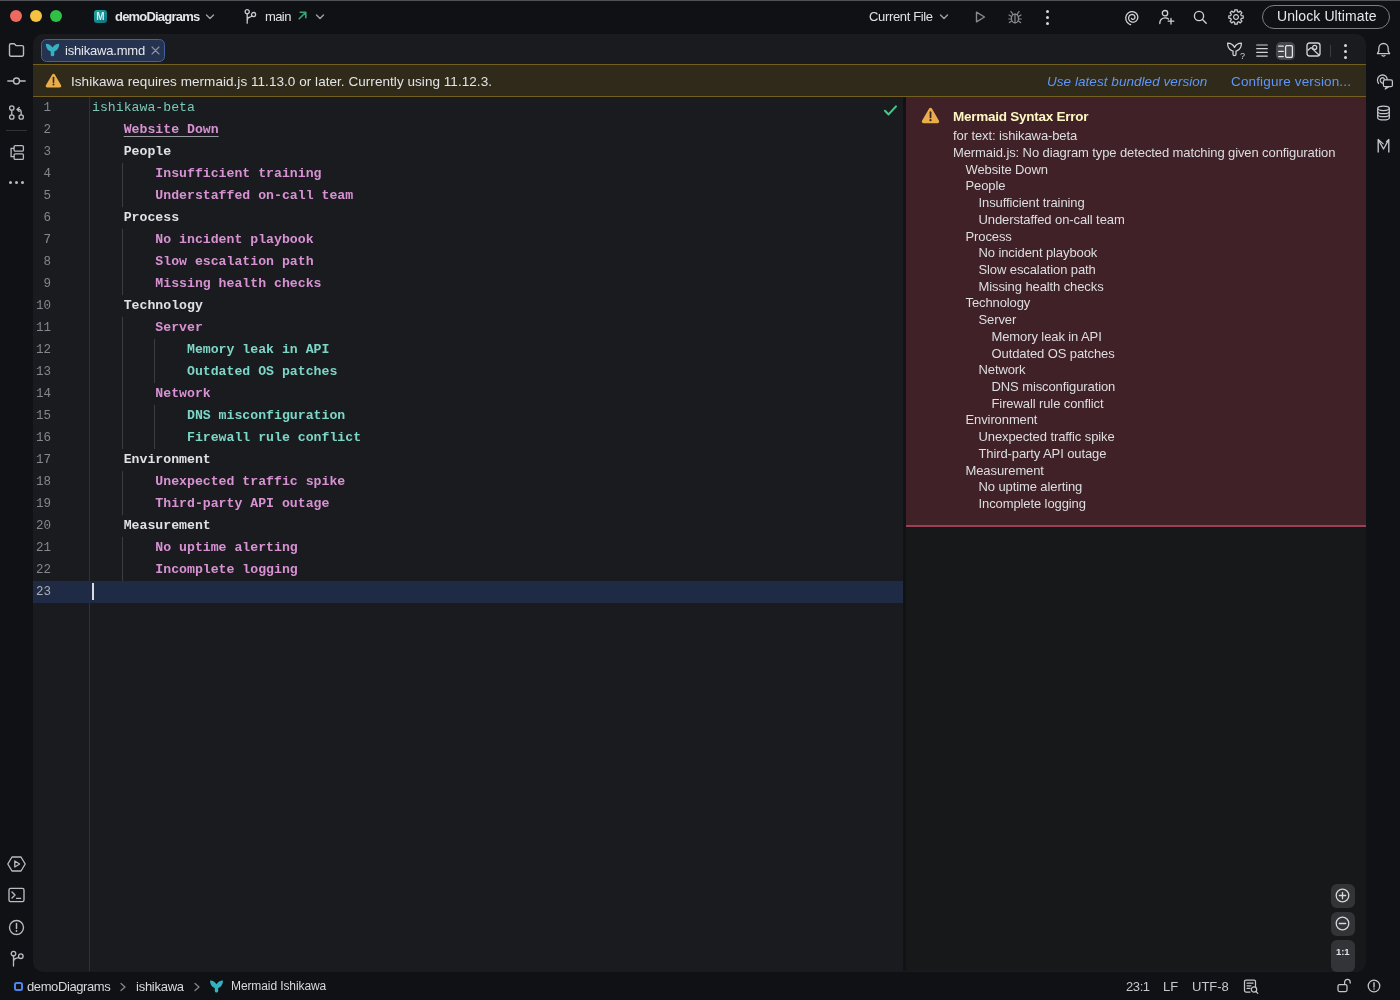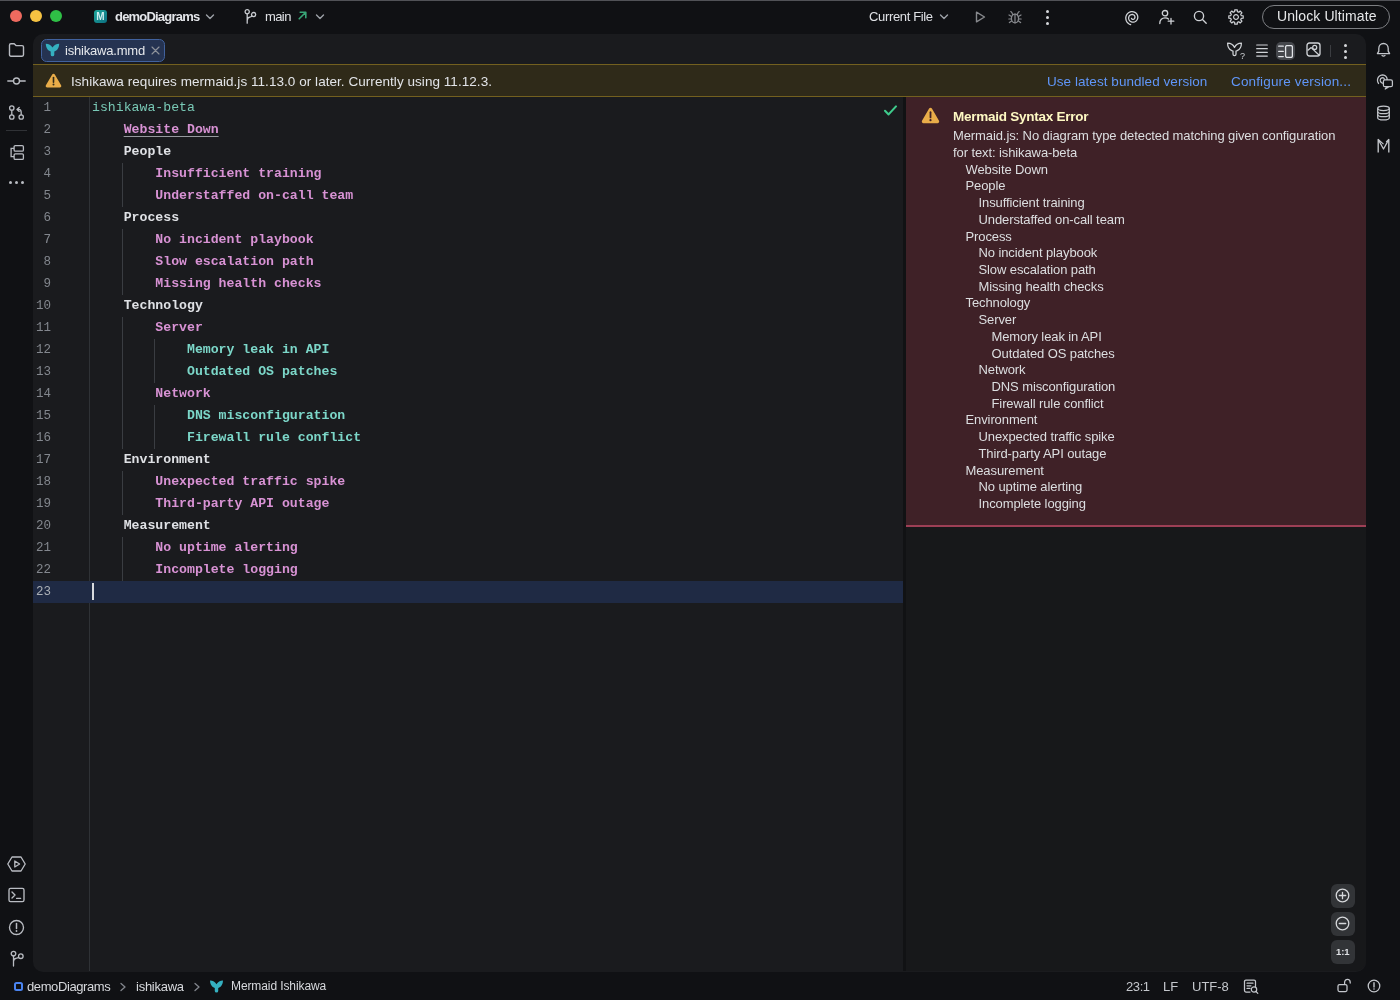--- a/index.html
+++ b/index.html
@@ -168,21 +168,21 @@
   <div class="abs" style="left:1344px;top:50px;width:3px;height:3px;border-radius:50%;background:#d6d8db"></div>
   <div class="abs" style="left:1344px;top:56px;width:3px;height:3px;border-radius:50%;background:#d6d8db"></div>
 
   <div class="abs" style="left:33px;top:64px;width:1333px;height:33px;background:#2f2a19;border-top:1px solid #73601f;border-bottom:1px solid #73601f;"></div>
   <svg class="abs" style="left:45px;top:73px" width="17" height="15" viewBox="0 0 17 15">
     <path d="M7.2 1.4 C7.8 0.4 9.2 0.4 9.8 1.4 L16.1 12.2 C16.7 13.2 16 14.4 14.8 14.4 L2.2 14.4 C1 14.4 0.3 13.2 0.9 12.2 Z" fill="#e9ad49"></path>
     <path d="M8.5 4.6 L8.5 9.2" stroke="#2f2a19" stroke-width="1.6" stroke-linecap="round"></path>
     <circle cx="8.5" cy="11.6" r="1" fill="#2f2a19"></circle>
   </svg>
   <div class="txt" style="left:71px;top:73.5px;font-size:13.5px;letter-spacing:0.05px;color:#e2e4e8;">Ishikawa requires mermaid.js 11.13.0 or later. Currently using 11.12.3.</div>
-  <div class="txt" style="left:1047px;top:73.5px;font-size:13.5px;letter-spacing:0.05px;color:#6096f8;">Use latest bundled version</div>
+  <div class="txt" style="left:1047px;top:73.5px;font-size:13.5px;letter-spacing:0.05px;color:#6096f8;font-style:italic;">Use latest bundled version</div>
   <div class="txt" style="left:1231px;top:73.5px;font-size:13.5px;letter-spacing:0.15px;color:#6096f8;">Configure version...</div>
 
   <div class="abs" style="left:89px;top:97px;width:1px;height:874px;background:#2f3236"></div>
   <div class="abs" style="left:33px;top:581px;width:870px;height:22px;background:#1f2a44;"></div>
   <div class="abs" style="left:122px;top:163px;width:1px;height:44px;background:#3a3d42"></div>
   <div class="abs" style="left:122px;top:229px;width:1px;height:66px;background:#3a3d42"></div>
   <div class="abs" style="left:122px;top:317px;width:1px;height:132px;background:#3a3d42"></div>
   <div class="abs" style="left:122px;top:471px;width:1px;height:44px;background:#3a3d42"></div>
   <div class="abs" style="left:122px;top:537px;width:1px;height:44px;background:#3a3d42"></div>
   <div class="abs" style="left:154px;top:339px;width:1px;height:44px;background:#3a3d42"></div>
@@ -222,22 +222,22 @@
   <div class="abs" style="left:906px;top:97px;width:460px;height:874px;background:#17181a;border-radius:0 0 10px 0;"></div>
   <div class="abs" style="left:906px;top:97px;width:460px;height:430px;background:#3f2127;border-bottom:2px solid #9d3f55;"></div>
 
   <svg class="abs" style="left:921px;top:107px" width="19" height="17" viewBox="0 0 19 17">
     <path d="M8.1 1.6 C8.7 0.5 10.3 0.5 10.9 1.6 L18 13.8 C18.6 14.9 17.8 16.2 16.6 16.2 L2.4 16.2 C1.2 16.2 0.4 14.9 1 13.8 Z" fill="#e9ad49"></path>
     <path d="M9.5 5.2 L9.5 10.4" stroke="#3f2127" stroke-width="1.8" stroke-linecap="round"></path>
     <circle cx="9.5" cy="13.2" r="1.1" fill="#3f2127"></circle>
   </svg>
   <div class="txt" style="left:953px;top:109px;font-size:13.5px;font-weight:700;letter-spacing:-0.25px;color:#fef9c3;">Mermaid Syntax Error</div>
   <div class="abs" style="left:953px;top:128.2px;font-size:13px;line-height:16.72px;letter-spacing:-0.1px;color:#dcdee0;">
+    <div>for text: ishikawa-beta</div>
     <div>Mermaid.js: No diagram type detected matching given configuration</div>
-    <div>for text: ishikawa-beta</div>
     <div style="margin-left:12.5px">Website Down</div>
     <div style="margin-left:12.5px">People</div>
     <div style="margin-left:25.5px">Insufficient training</div>
     <div style="margin-left:25.5px">Understaffed on-call team</div>
     <div style="margin-left:12.5px">Process</div>
     <div style="margin-left:25.5px">No incident playbook</div>
     <div style="margin-left:25.5px">Slow escalation path</div>
     <div style="margin-left:25.5px">Missing health checks</div>
     <div style="margin-left:12.5px">Technology</div>
     <div style="margin-left:25.5px">Server</div>
@@ -257,21 +257,21 @@
   <div class="abs" style="left:1331px;top:883.5px;width:23.5px;height:24px;background:#323437;border-radius:6px;"></div>
   <svg class="abs" style="left:1335px;top:888px" width="15" height="15" viewBox="0 0 15 15">
     <circle cx="7.5" cy="7.5" r="6.3" stroke="#d6d8db" stroke-width="1.3" fill="none"></circle>
     <path d="M7.5 4.3 L7.5 10.7 M4.3 7.5 L10.7 7.5" stroke="#d6d8db" stroke-width="1.3" stroke-linecap="round"></path>
   </svg>
   <div class="abs" style="left:1331px;top:911.5px;width:23.5px;height:24px;background:#323437;border-radius:6px;"></div>
   <svg class="abs" style="left:1335px;top:916px" width="15" height="15" viewBox="0 0 15 15">
     <circle cx="7.5" cy="7.5" r="6.3" stroke="#d6d8db" stroke-width="1.3" fill="none"></circle>
     <path d="M4.3 7.5 L10.7 7.5" stroke="#d6d8db" stroke-width="1.3" stroke-linecap="round"></path>
   </svg>
-  <div class="abs" style="left:1331px;top:939.5px;width:23.5px;height:24px;background:#323437;border-radius:6px;text-align:center;font-size:9.5px;font-weight:700;color:#dfe1e5;line-height:24px;">1:1</div>
+  <div class="abs" style="left:1331px;top:939.5px;width:23.5px;height:32px;background:#323437;border-radius:6px;text-align:center;font-size:9.5px;font-weight:700;color:#dfe1e5;line-height:24px;">1:1</div>
 
   <div class="abs" style="left:14px;top:982px;width:9px;height:9px;border:2px solid #4a84f0;border-radius:2.5px;"></div>
   <div class="txt" style="left:27px;top:979px;font-size:13px;letter-spacing:-0.4px;color:#d7d9dd;">demoDiagrams</div>
   <svg class="abs" style="left:119px;top:982px" width="8" height="10" viewBox="0 0 8 10">
       <path d="M2 1.5 L6 5 L2 8.5" stroke="#82868d" stroke-width="1.3" fill="none" stroke-linecap="round" stroke-linejoin="round"></path>
     </svg>
   <div class="txt" style="left:136px;top:979px;font-size:13px;letter-spacing:-0.25px;color:#d7d9dd;">ishikawa</div>
   <svg class="abs" style="left:193px;top:982px" width="8" height="10" viewBox="0 0 8 10">
       <path d="M2 1.5 L6 5 L2 8.5" stroke="#82868d" stroke-width="1.3" fill="none" stroke-linecap="round" stroke-linejoin="round"></path>
     </svg>

